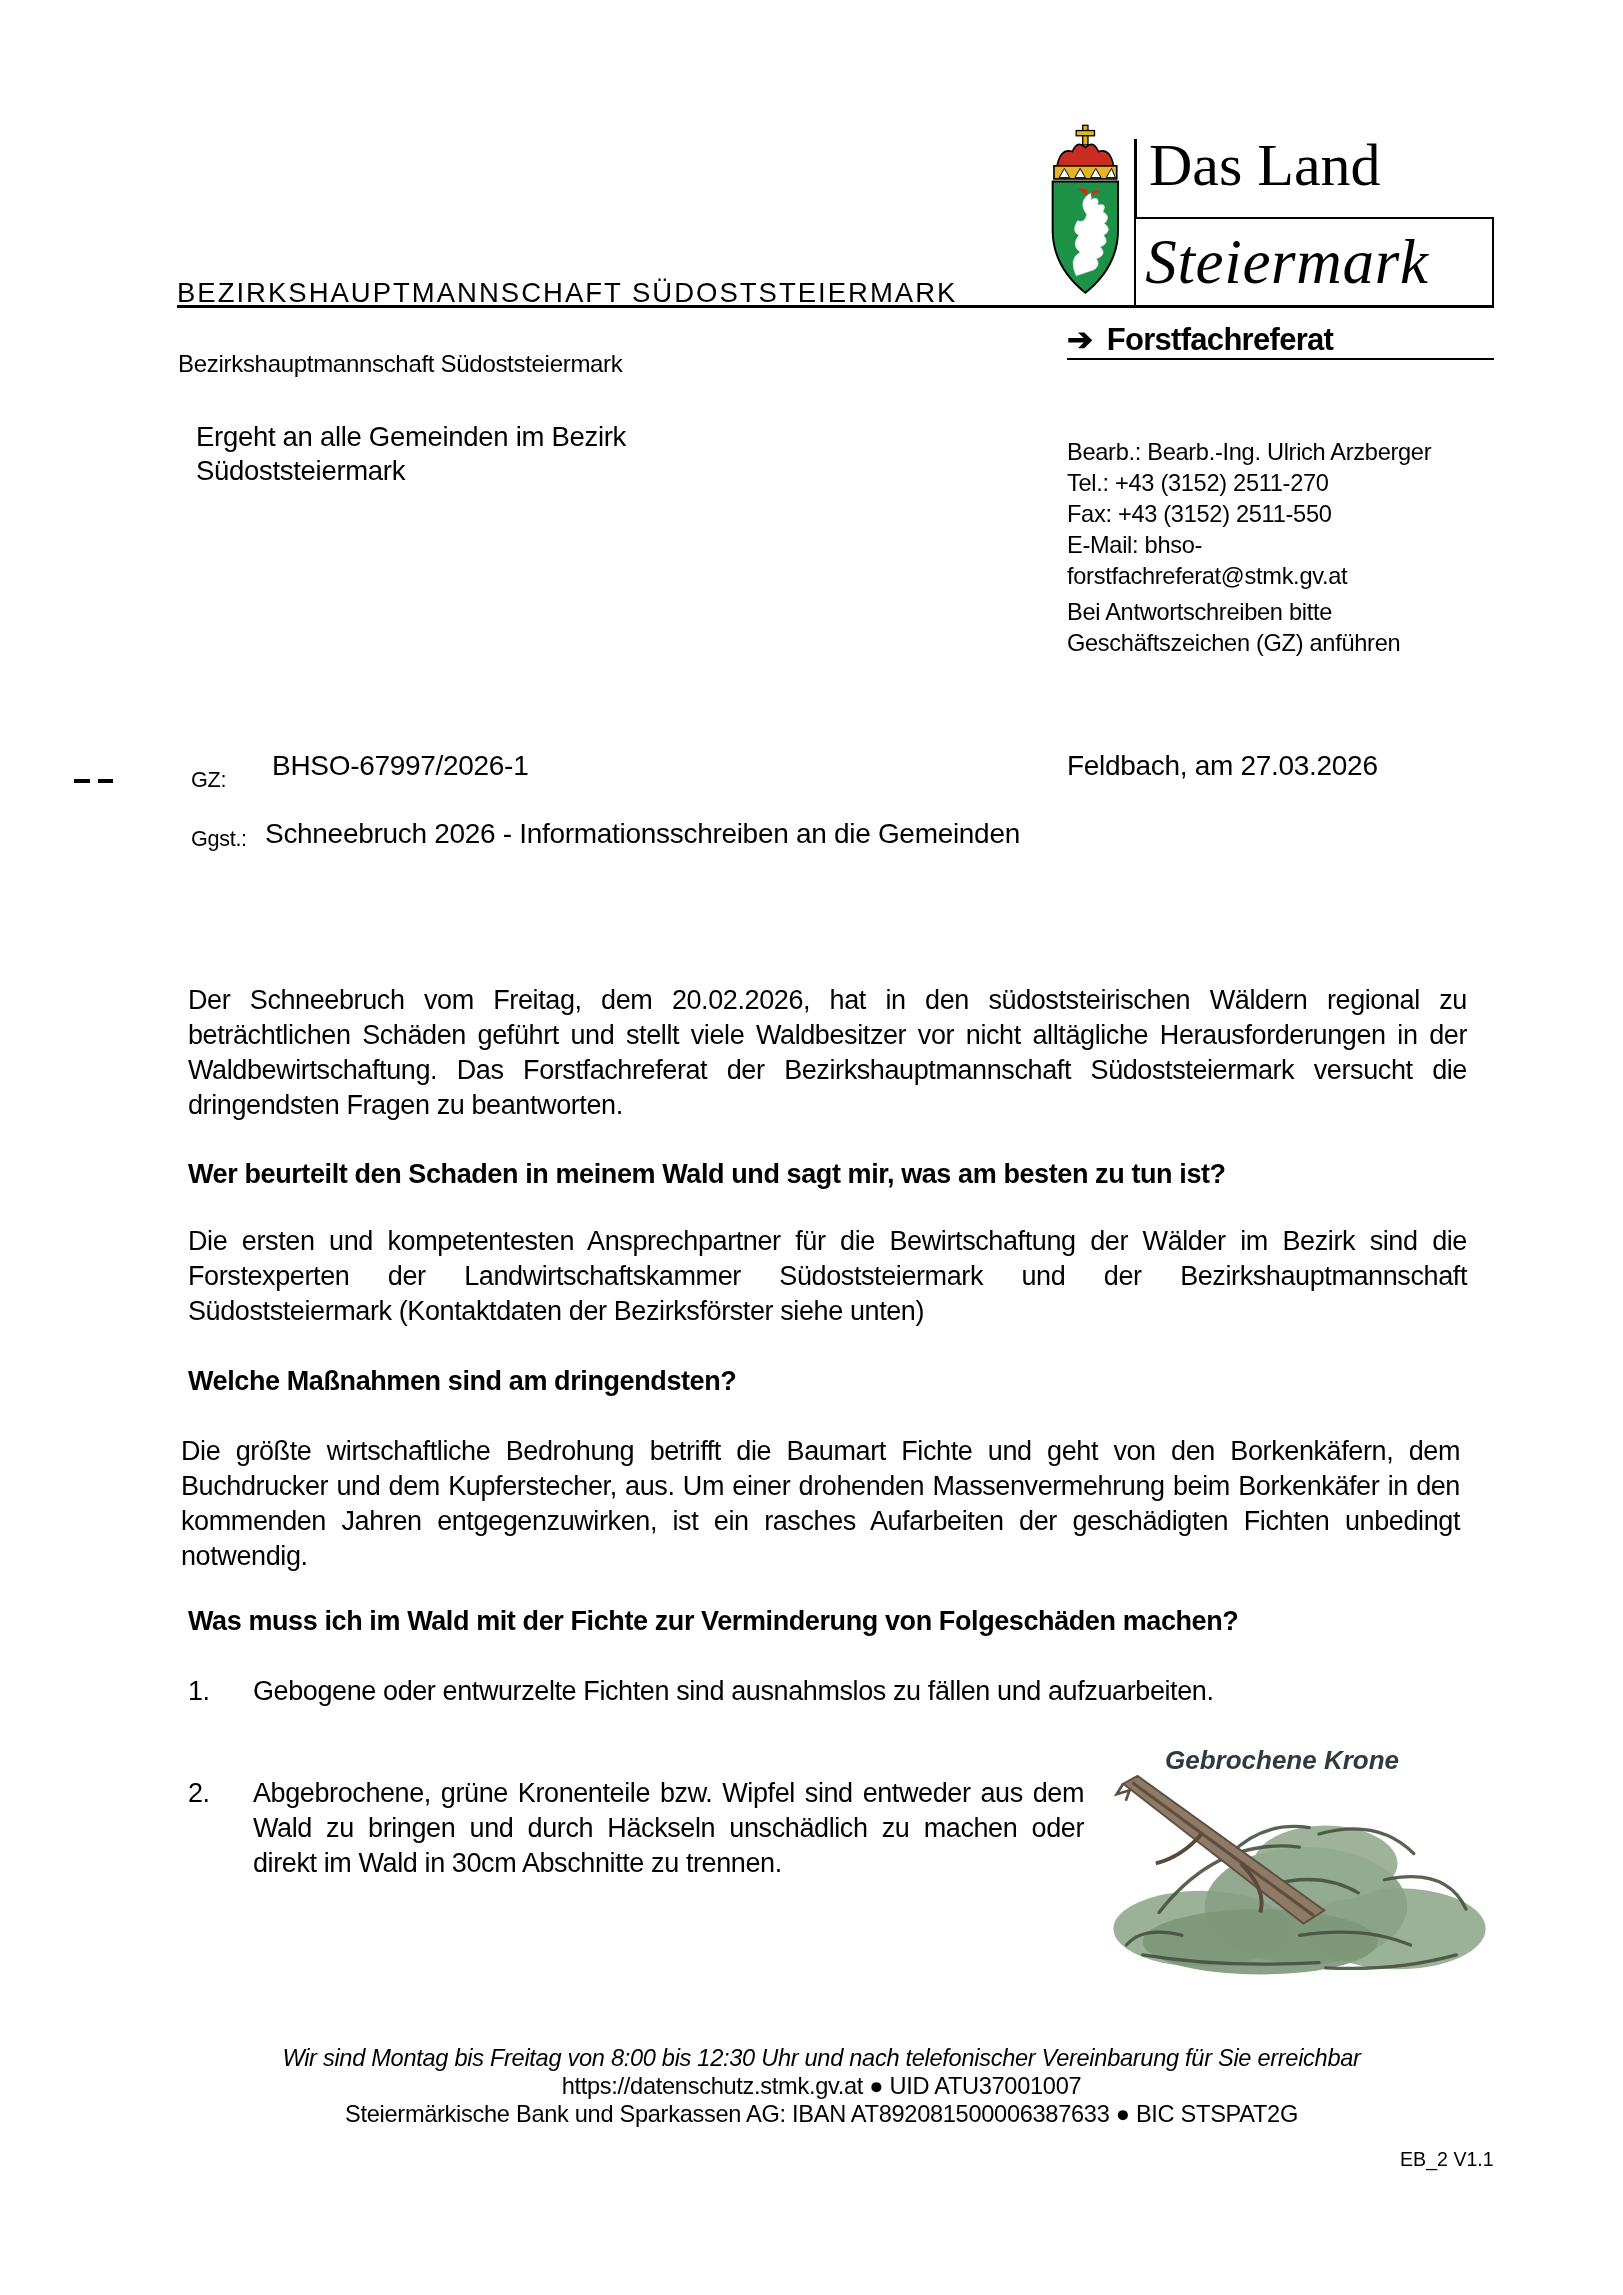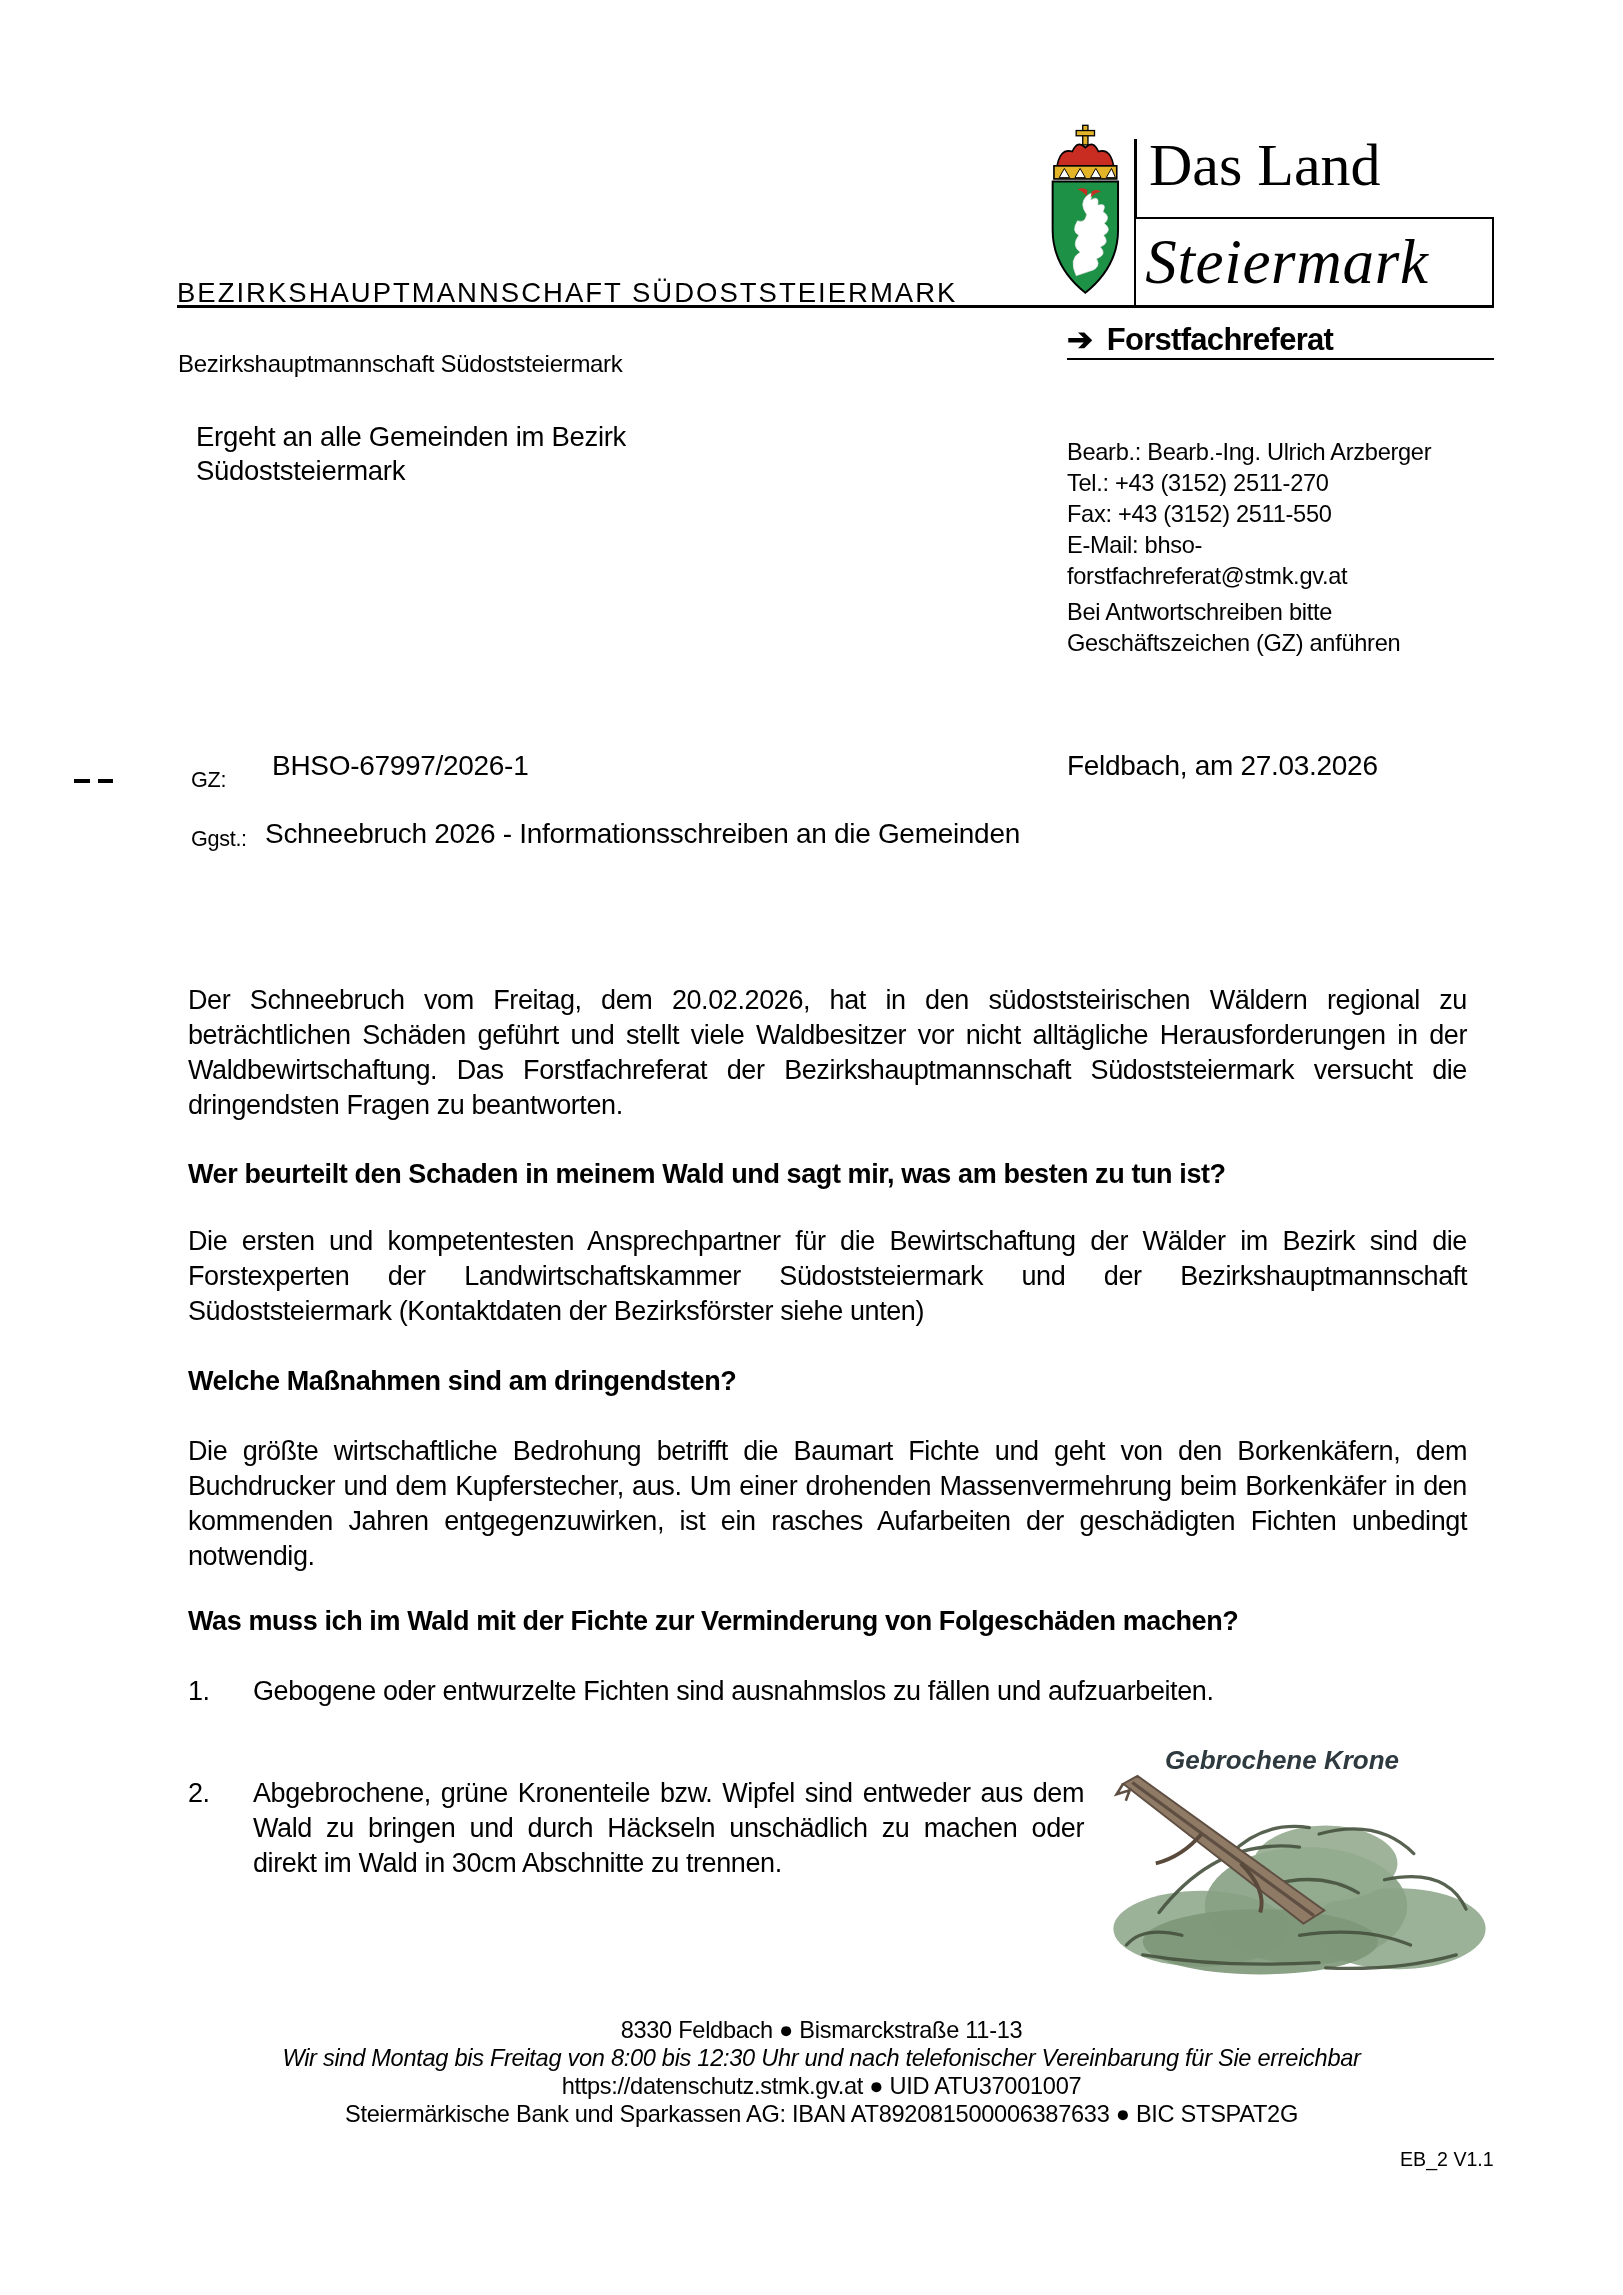--- a/index.html
+++ b/index.html
@@ -125,21 +125,21 @@
   <div class="abs ref-value" style="left:265px;top:818px;">Schneebruch 2026 - Informationsschreiben an die Gemeinden</div>
 
   <div class="abs para" style="left:188px;top:983px;">Der Schneebruch vom Freitag, dem 20.02.2026, hat in den südoststeirischen Wäldern regional zu beträchtlichen Schäden geführt und stellt viele Waldbesitzer vor nicht alltägliche Herausforderungen in der Waldbewirtschaftung. Das Forstfachreferat der Bezirkshauptmannschaft Südoststeiermark versucht die dringendsten Fragen zu beantworten.</div>
 
   <div class="abs question" style="left:188px;top:1157px;">Wer beurteilt den Schaden in meinem Wald und sagt mir, was am besten zu tun ist?</div>
 
   <div class="abs para" style="left:188px;top:1224px;">Die ersten und kompetentesten Ansprechpartner für die Bewirtschaftung der Wälder im Bezirk sind die Forstexperten der Landwirtschaftskammer Südoststeiermark und der Bezirkshauptmannschaft Südoststeiermark (Kontaktdaten der Bezirksförster siehe unten)</div>
 
   <div class="abs question" style="left:188px;top:1364px;">Welche Maßnahmen sind am dringendsten?</div>
 
-  <div class="abs para" style="left:188px;top:1434px;">Die größte wirtschaftliche Bedrohung betrifft die Baumart Fichte und geht von den Borkenkäfern, dem Buchdrucker und dem Kupferstecher, aus. Um einer drohenden Massenvermehrung beim Borkenkäfer in den kommenden Jahren entgegenzuwirken, ist ein rasches Aufarbeiten der geschädigten Fichten unbedingt notwendig.</div>
+  <div class="abs para" style="left:181px;top:1434px;">Die größte wirtschaftliche Bedrohung betrifft die Baumart Fichte und geht von den Borkenkäfern, dem Buchdrucker und dem Kupferstecher, aus. Um einer drohenden Massenvermehrung beim Borkenkäfer in den kommenden Jahren entgegenzuwirken, ist ein rasches Aufarbeiten der geschädigten Fichten unbedingt notwendig.</div>
 
   <div class="abs question" style="left:188px;top:1604px;">Was muss ich im Wald mit der Fichte zur Verminderung von Folgeschäden machen?</div>
 
   <div class="abs list-item" style="left:188px;top:1674px;width:1279px;">
     <span class="list-num">1.</span>
     <span class="list-text" style="text-align:left;">Gebogene oder entwurzelte Fichten sind ausnahmslos zu fällen und aufzuarbeiten.</span>
   </div>
 
   <div class="abs list-item" style="left:188px;top:1776px;width:896px;">
     <span class="list-num">2.</span>
@@ -169,21 +169,20 @@
       </g>
 
       <polygon points="30,18 52,6 338,212 306,232" fill="#8f7a66" stroke="#5f4f42" stroke-width="3"></polygon>
       <path d="M44 16 L322 220" stroke="#5f4f42" stroke-width="5" fill="none"></path>
       <path d="M30 18 L20 34 L40 28 L34 44" stroke="#5f4f42" stroke-width="4" fill="none"></path>
       <path d="M150 95 Q120 130 80 140" stroke="#5a4a3c" stroke-width="6" fill="none"></path>
       <path d="M210 140 Q250 180 240 215" stroke="#5a4a3c" stroke-width="6" fill="none"></path>
     </svg>
   </div>
 
-  <div class="abs footer-line" style="left:177px;top:2017px;">8330 Feldbach ● Bismarckstraße 11-13</div>
   <div class="abs footer-line footer-italic" style="left:177px;top:2045px;">Wir sind Montag bis Freitag von 8:00 bis 12:30 Uhr und nach telefonischer Vereinbarung für Sie erreichbar</div>
   <div class="abs footer-line" style="left:177px;top:2073px;">https://datenschutz.stmk.gv.at ● UID ATU37001007</div>
   <div class="abs footer-line" style="left:177px;top:2101px;">Steiermärkische Bank und Sparkassen AG: IBAN AT892081500006387633 ● BIC STSPAT2G</div>
 
   <div class="abs version" style="left:1371px;top:2148px;margin-left:29px;">EB_2 V1.1</div>
 
 </div>
 
 
 </body></html>

